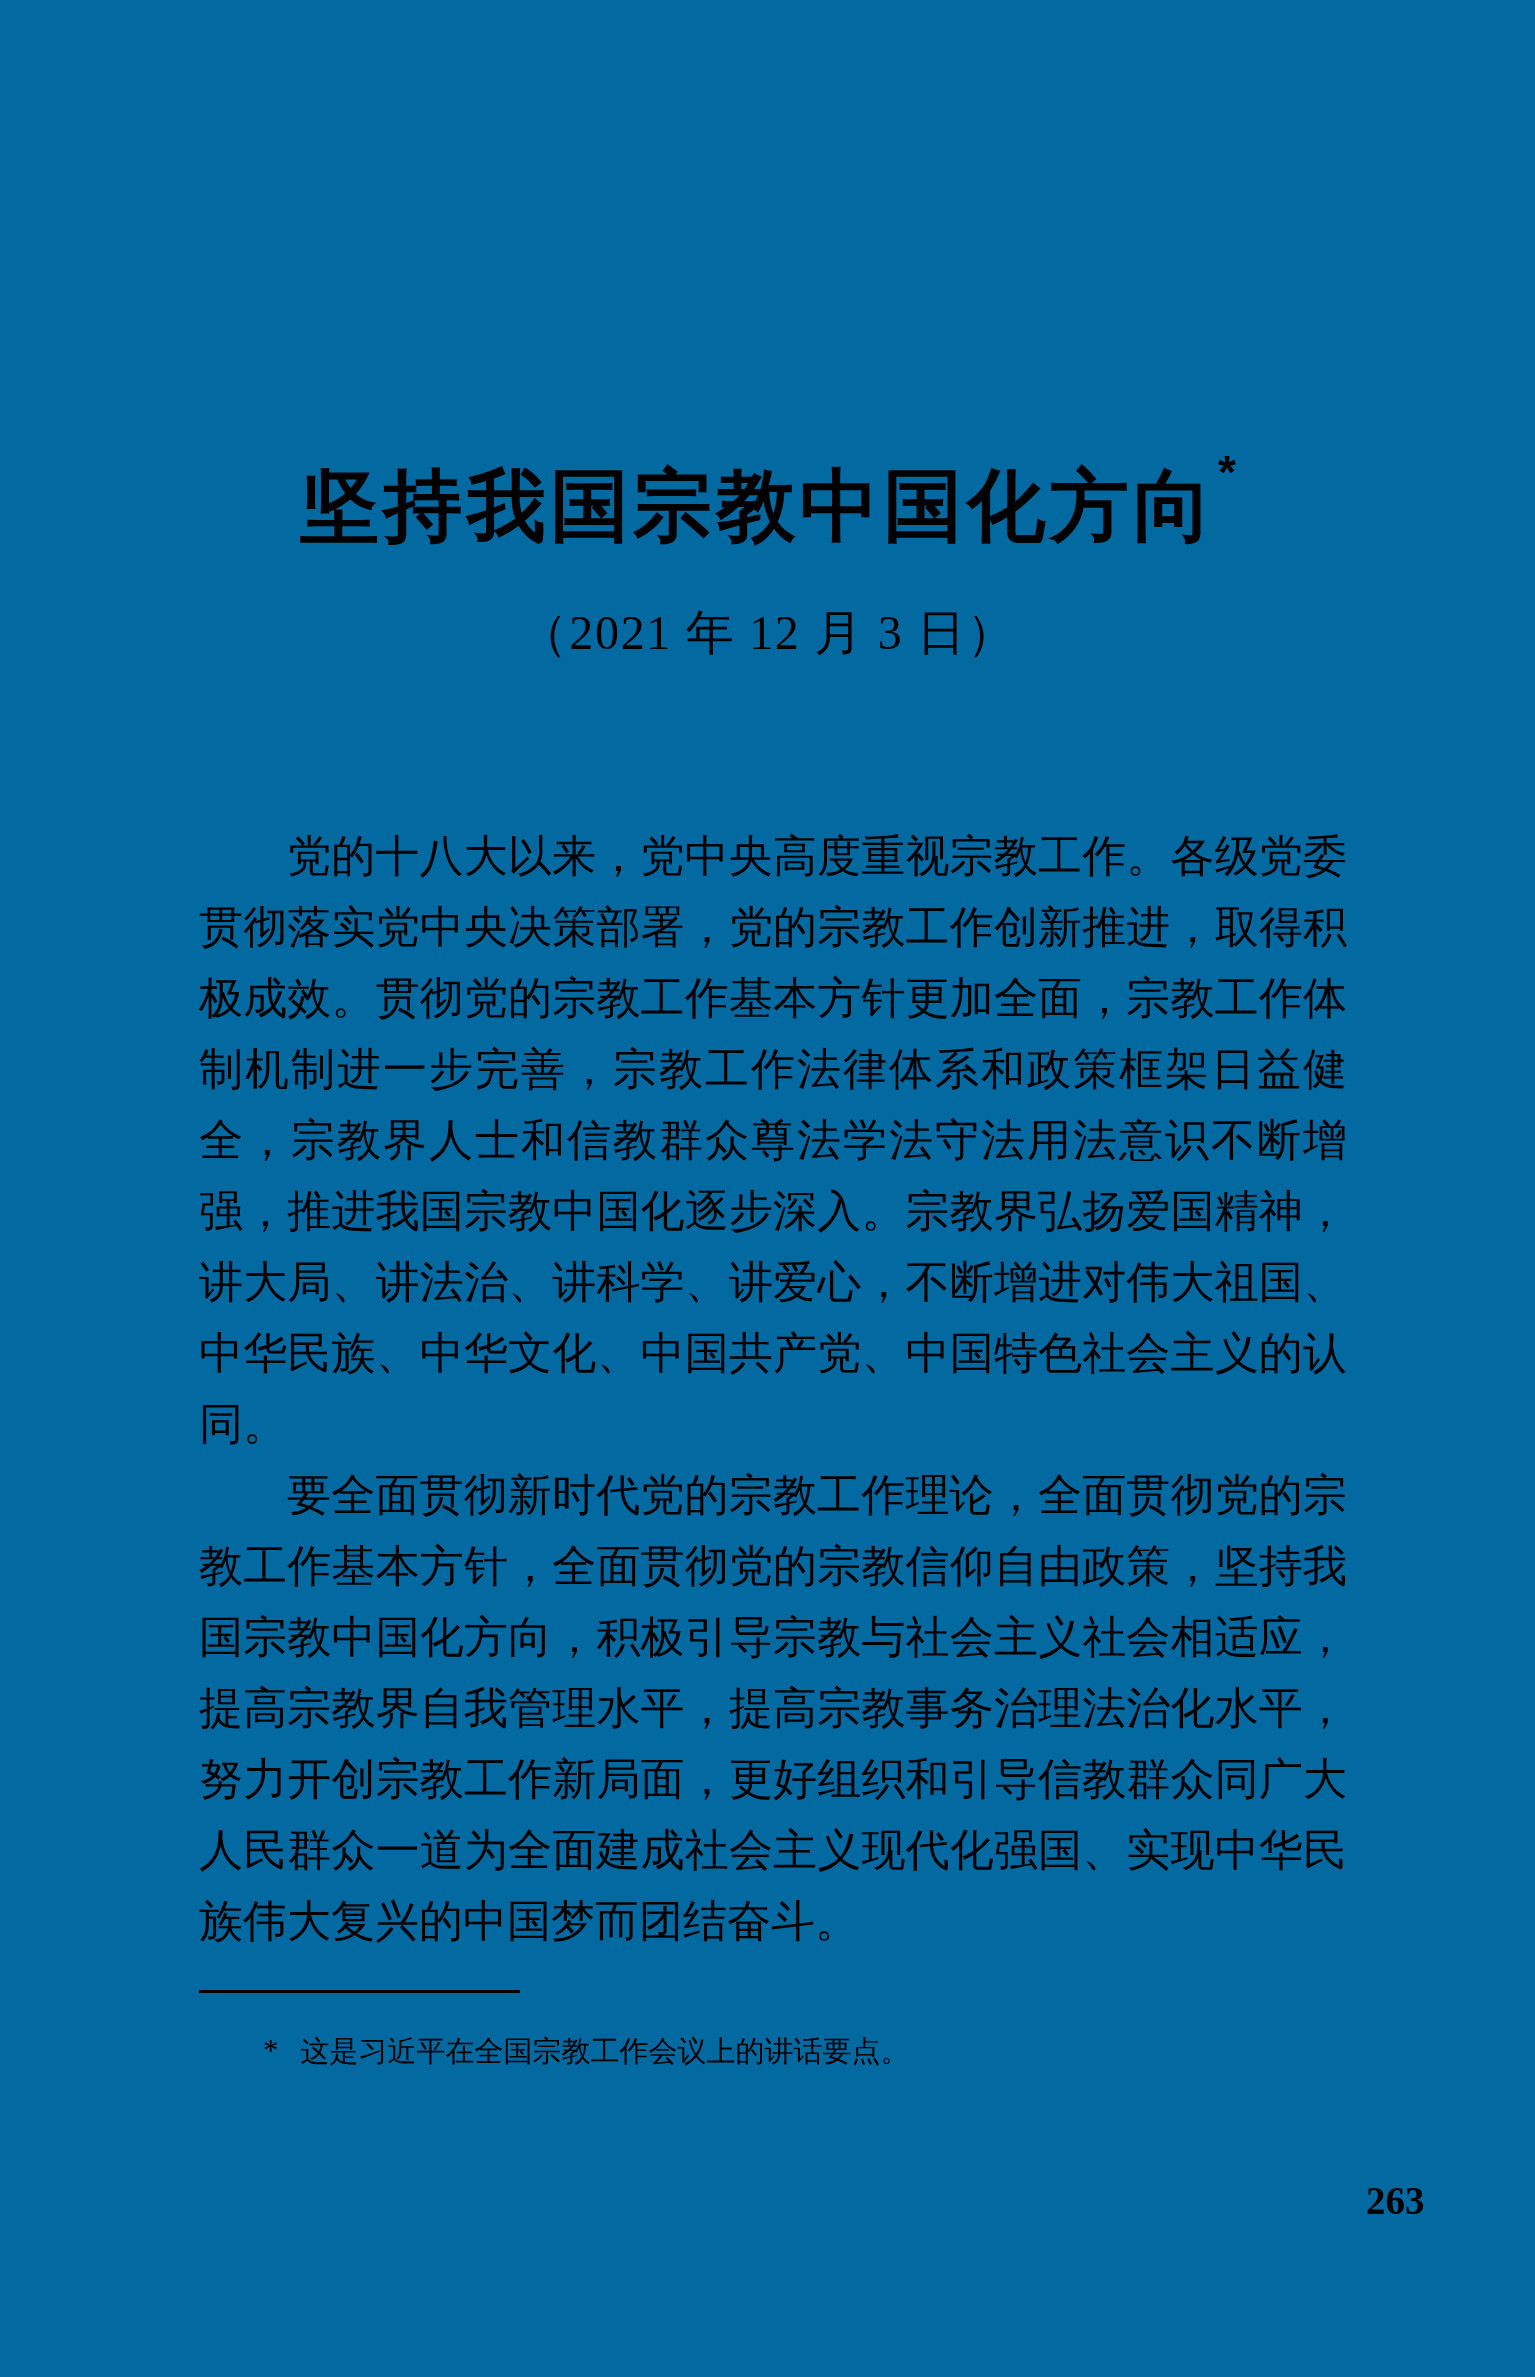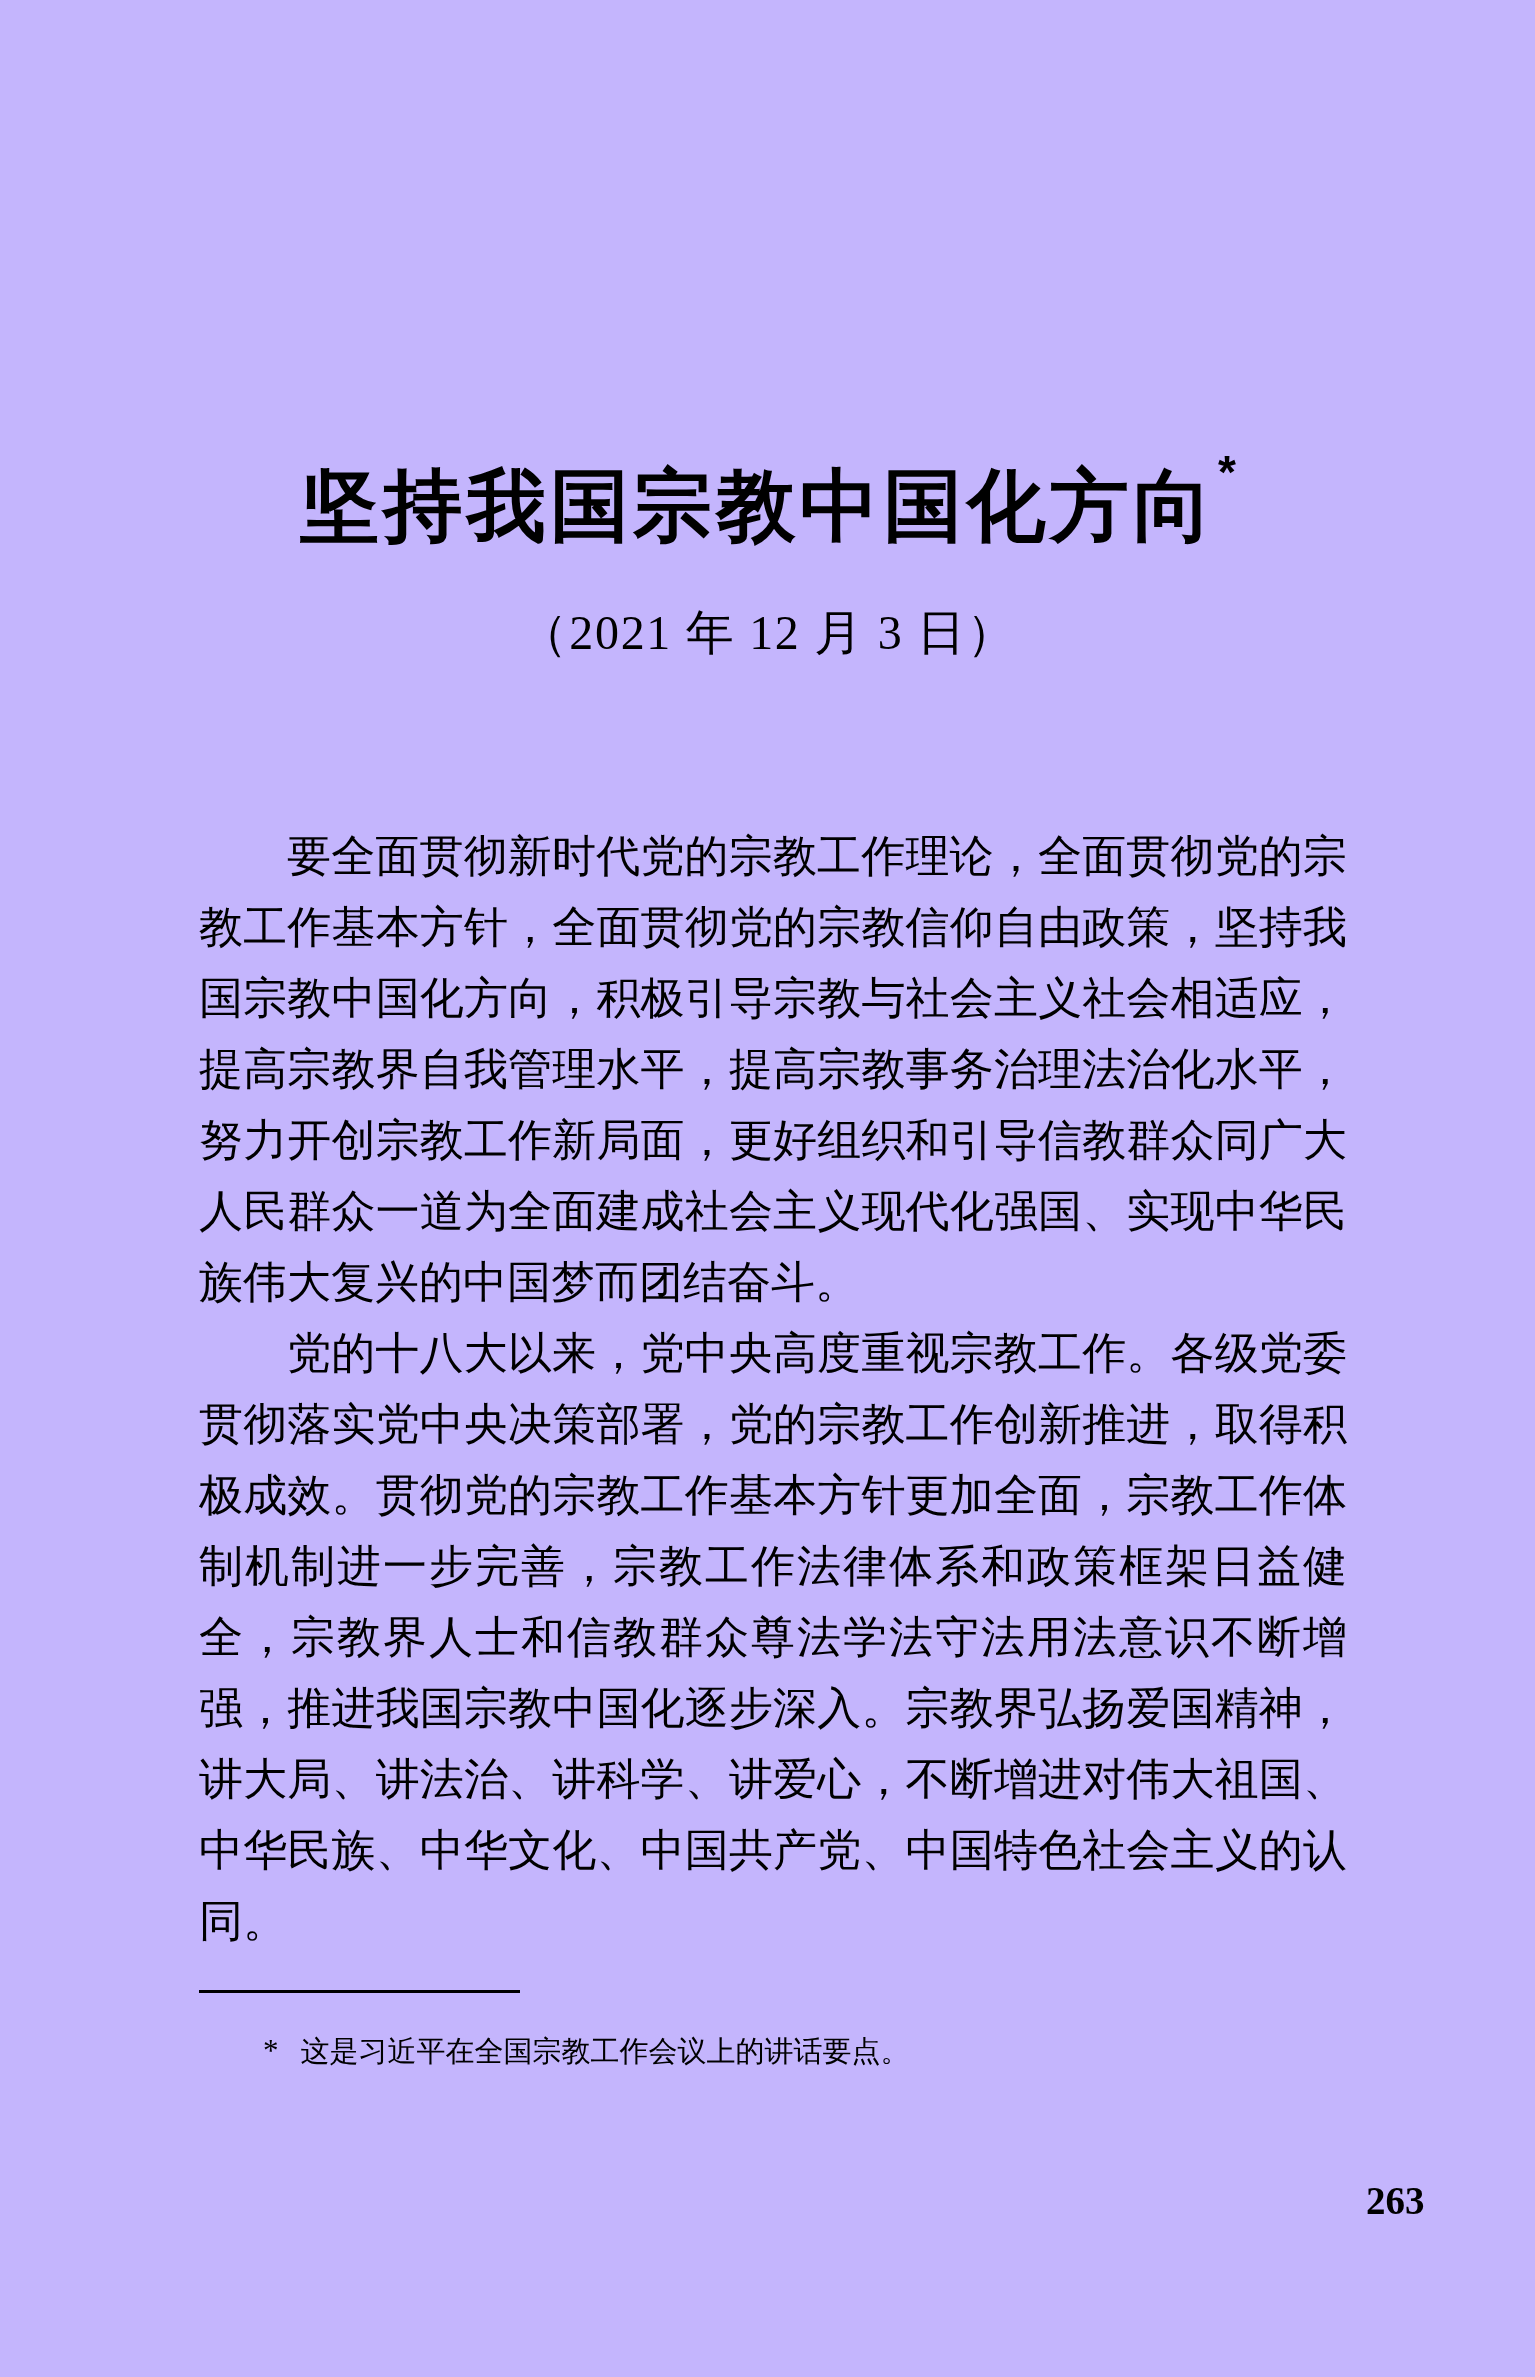--- a/index.html
+++ b/index.html
@@ -5,21 +5,21 @@
   html, body {
     margin: 0;
     padding: 0;
     background: #e8e8e8;
   }
   .page {
     position: relative;
     width: 1536px;
     height: 2377px;
     margin: 0 auto;
-    background: #c4b5fd;
+    background: #0369a1;
     color: #000000;
     font-family: "Liberation Serif", serif;
     overflow: hidden;
   }
   .title-block {
     position: absolute;
     top: 463px;
     left: 0;
     width: 100%;
     text-align: center;
@@ -100,22 +100,22 @@
 <body>
 
 <div class="page">
 
   <header class="title-block">
     <h1 class="doc-title"><span>坚持我国宗教中国化方向</span><sup>*</sup></h1>
     <div class="date-line">（2021 年 12 月 3 日）</div>
   </header>
 
   <main class="body-text">
+    <p>党的十八大以来，党中央高度重视宗教工作。各级党委贯彻落实党中央决策部署，党的宗教工作创新推进，取得积极成效。贯彻党的宗教工作基本方针更加全面，宗教工作体制机制进一步完善，宗教工作法律体系和政策框架日益健全，宗教界人士和信教群众尊法学法守法用法意识不断增强，推进我国宗教中国化逐步深入。宗教界弘扬爱国精神，讲大局、讲法治、讲科学、讲爱心，不断增进对伟大祖国、中华民族、中华文化、中国共产党、中国特色社会主义的认同。</p>
     <p>要全面贯彻新时代党的宗教工作理论，全面贯彻党的宗教工作基本方针，全面贯彻党的宗教信仰自由政策，坚持我国宗教中国化方向，积极引导宗教与社会主义社会相适应，提高宗教界自我管理水平，提高宗教事务治理法治化水平，努力开创宗教工作新局面，更好组织和引导信教群众同广大人民群众一道为全面建成社会主义现代化强国、实现中华民族伟大复兴的中国梦而团结奋斗。</p>
-    <p>党的十八大以来，党中央高度重视宗教工作。各级党委贯彻落实党中央决策部署，党的宗教工作创新推进，取得积极成效。贯彻党的宗教工作基本方针更加全面，宗教工作体制机制进一步完善，宗教工作法律体系和政策框架日益健全，宗教界人士和信教群众尊法学法守法用法意识不断增强，推进我国宗教中国化逐步深入。宗教界弘扬爱国精神，讲大局、讲法治、讲科学、讲爱心，不断增进对伟大祖国、中华民族、中华文化、中国共产党、中国特色社会主义的认同。</p>
   </main>
 
   <div class="footnote-rule"></div>
 
   <div class="footnote">
     <span class="fn-marker">*</span><span class="fn-text">这是习近平在全国宗教工作会议上的讲话要点。</span>
   </div>
 
   <div class="page-number">263</div>
 

